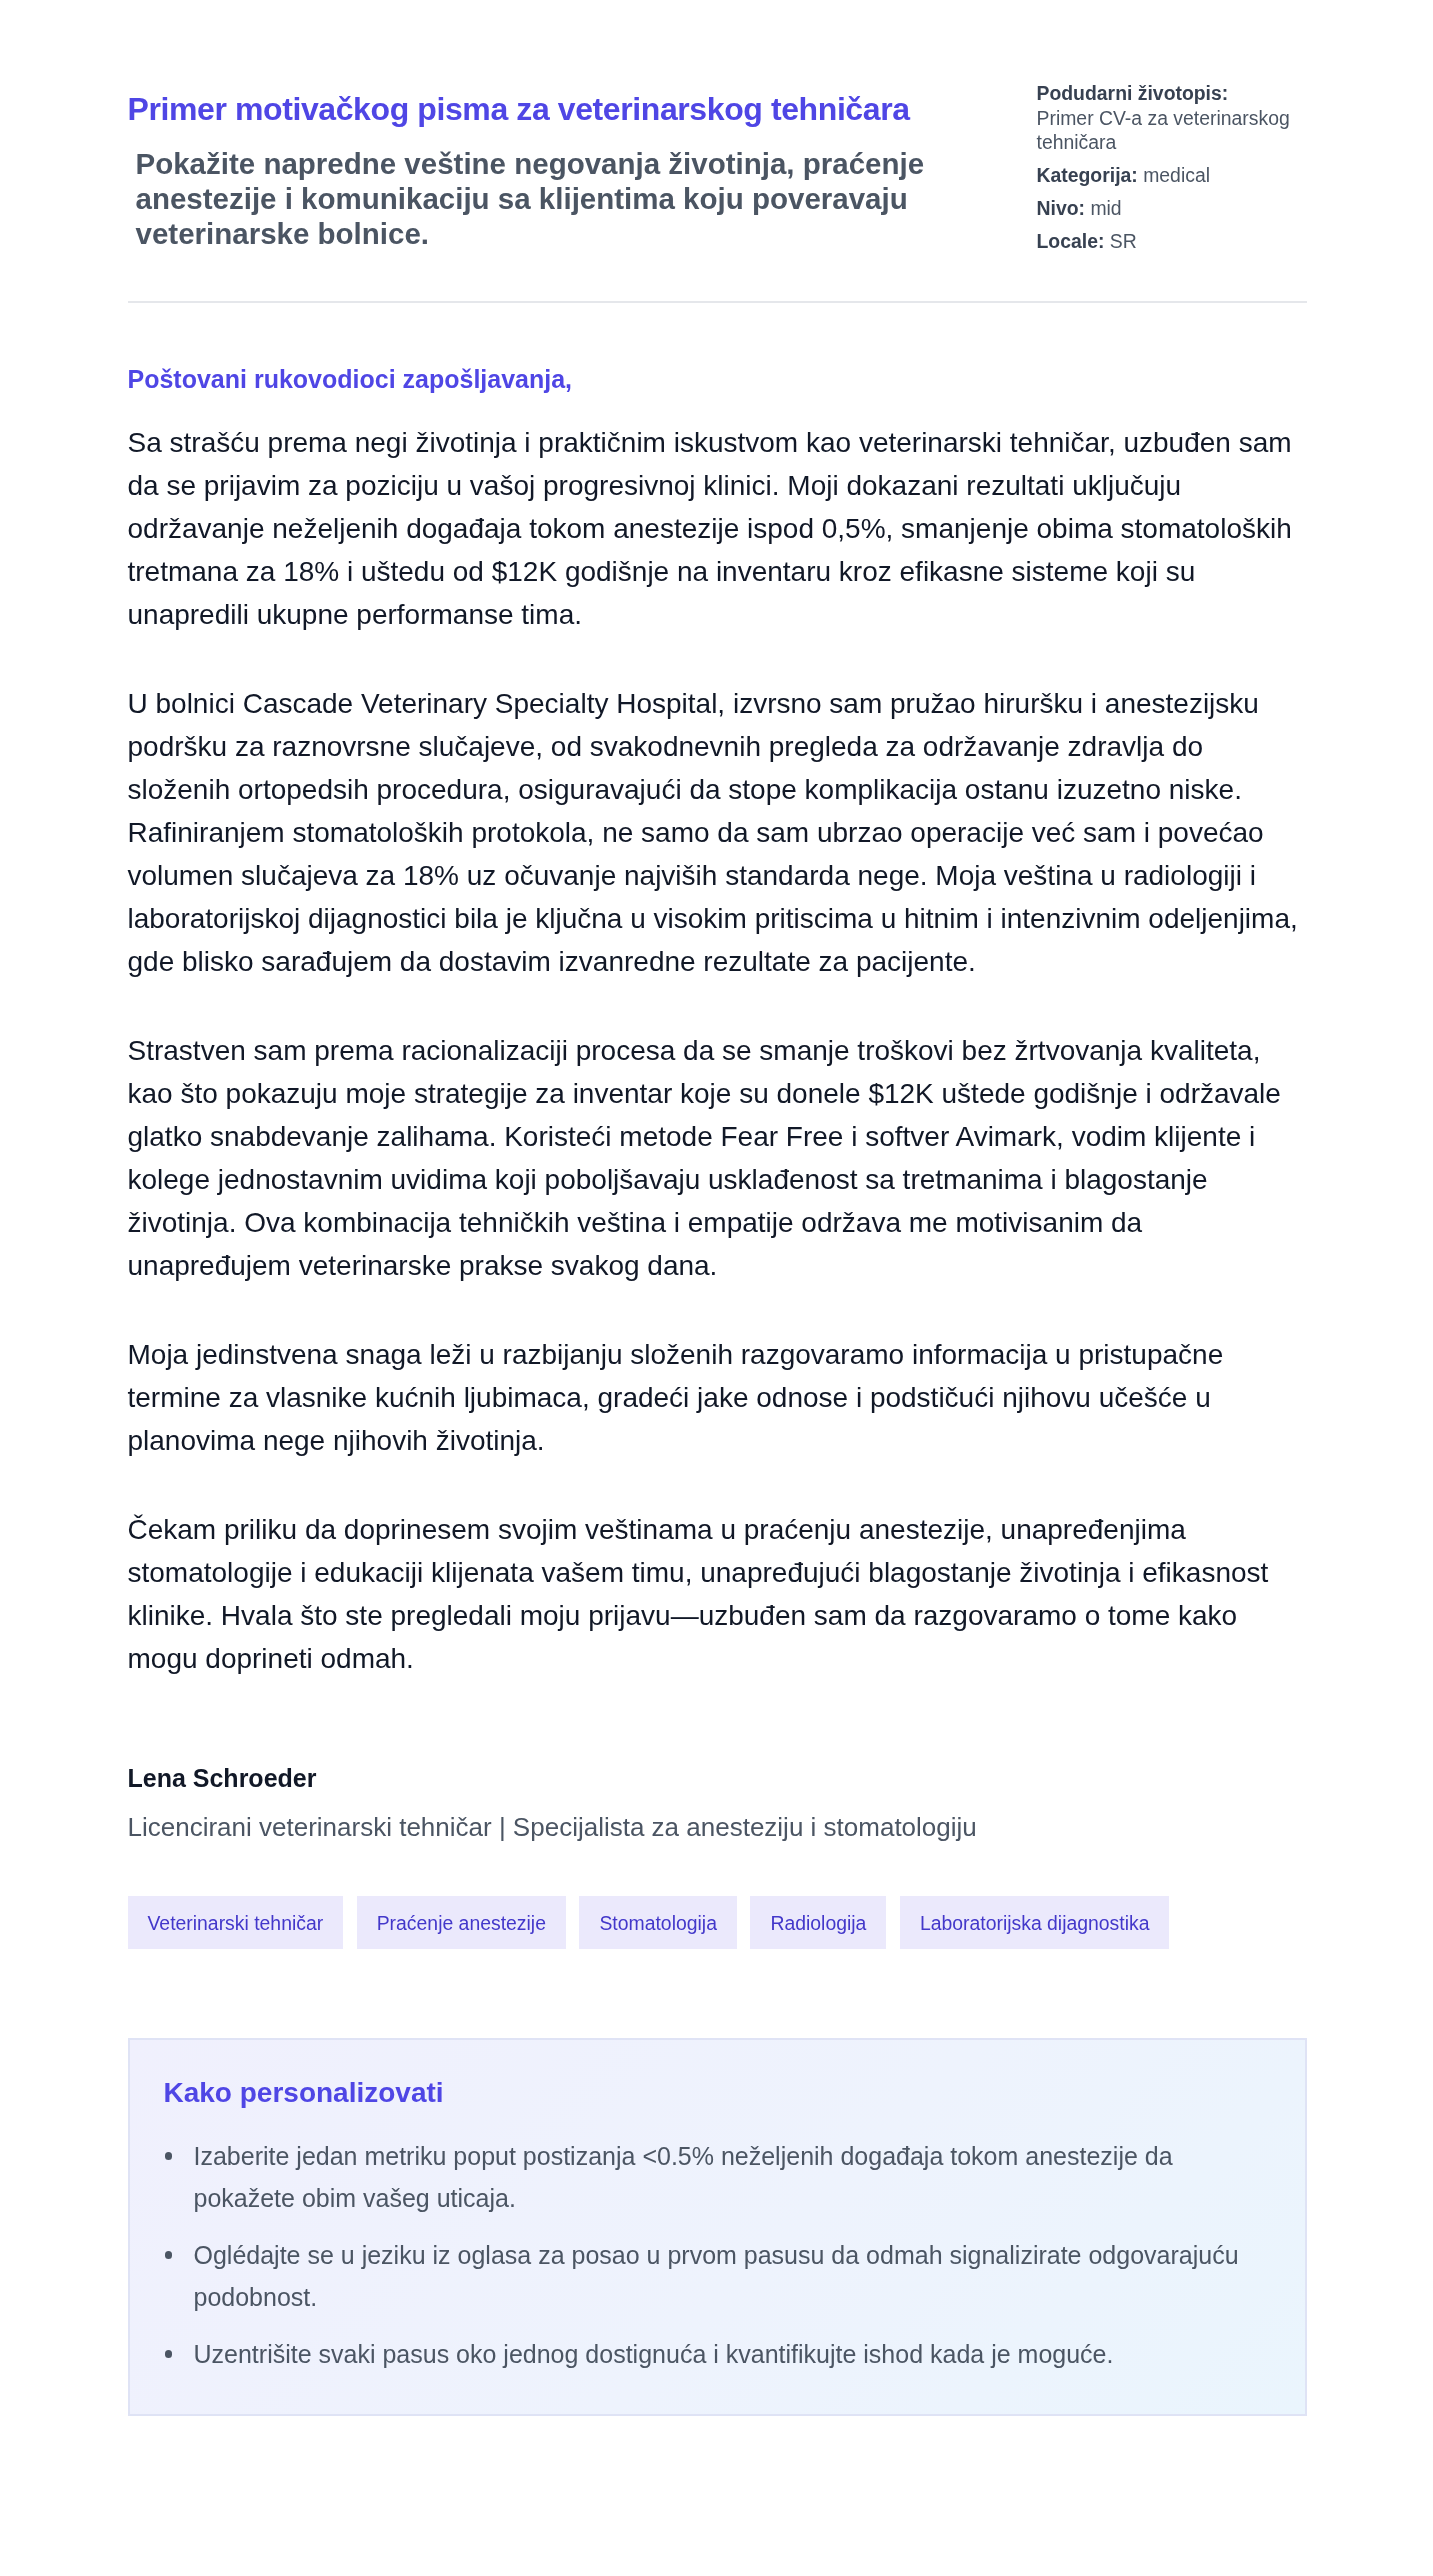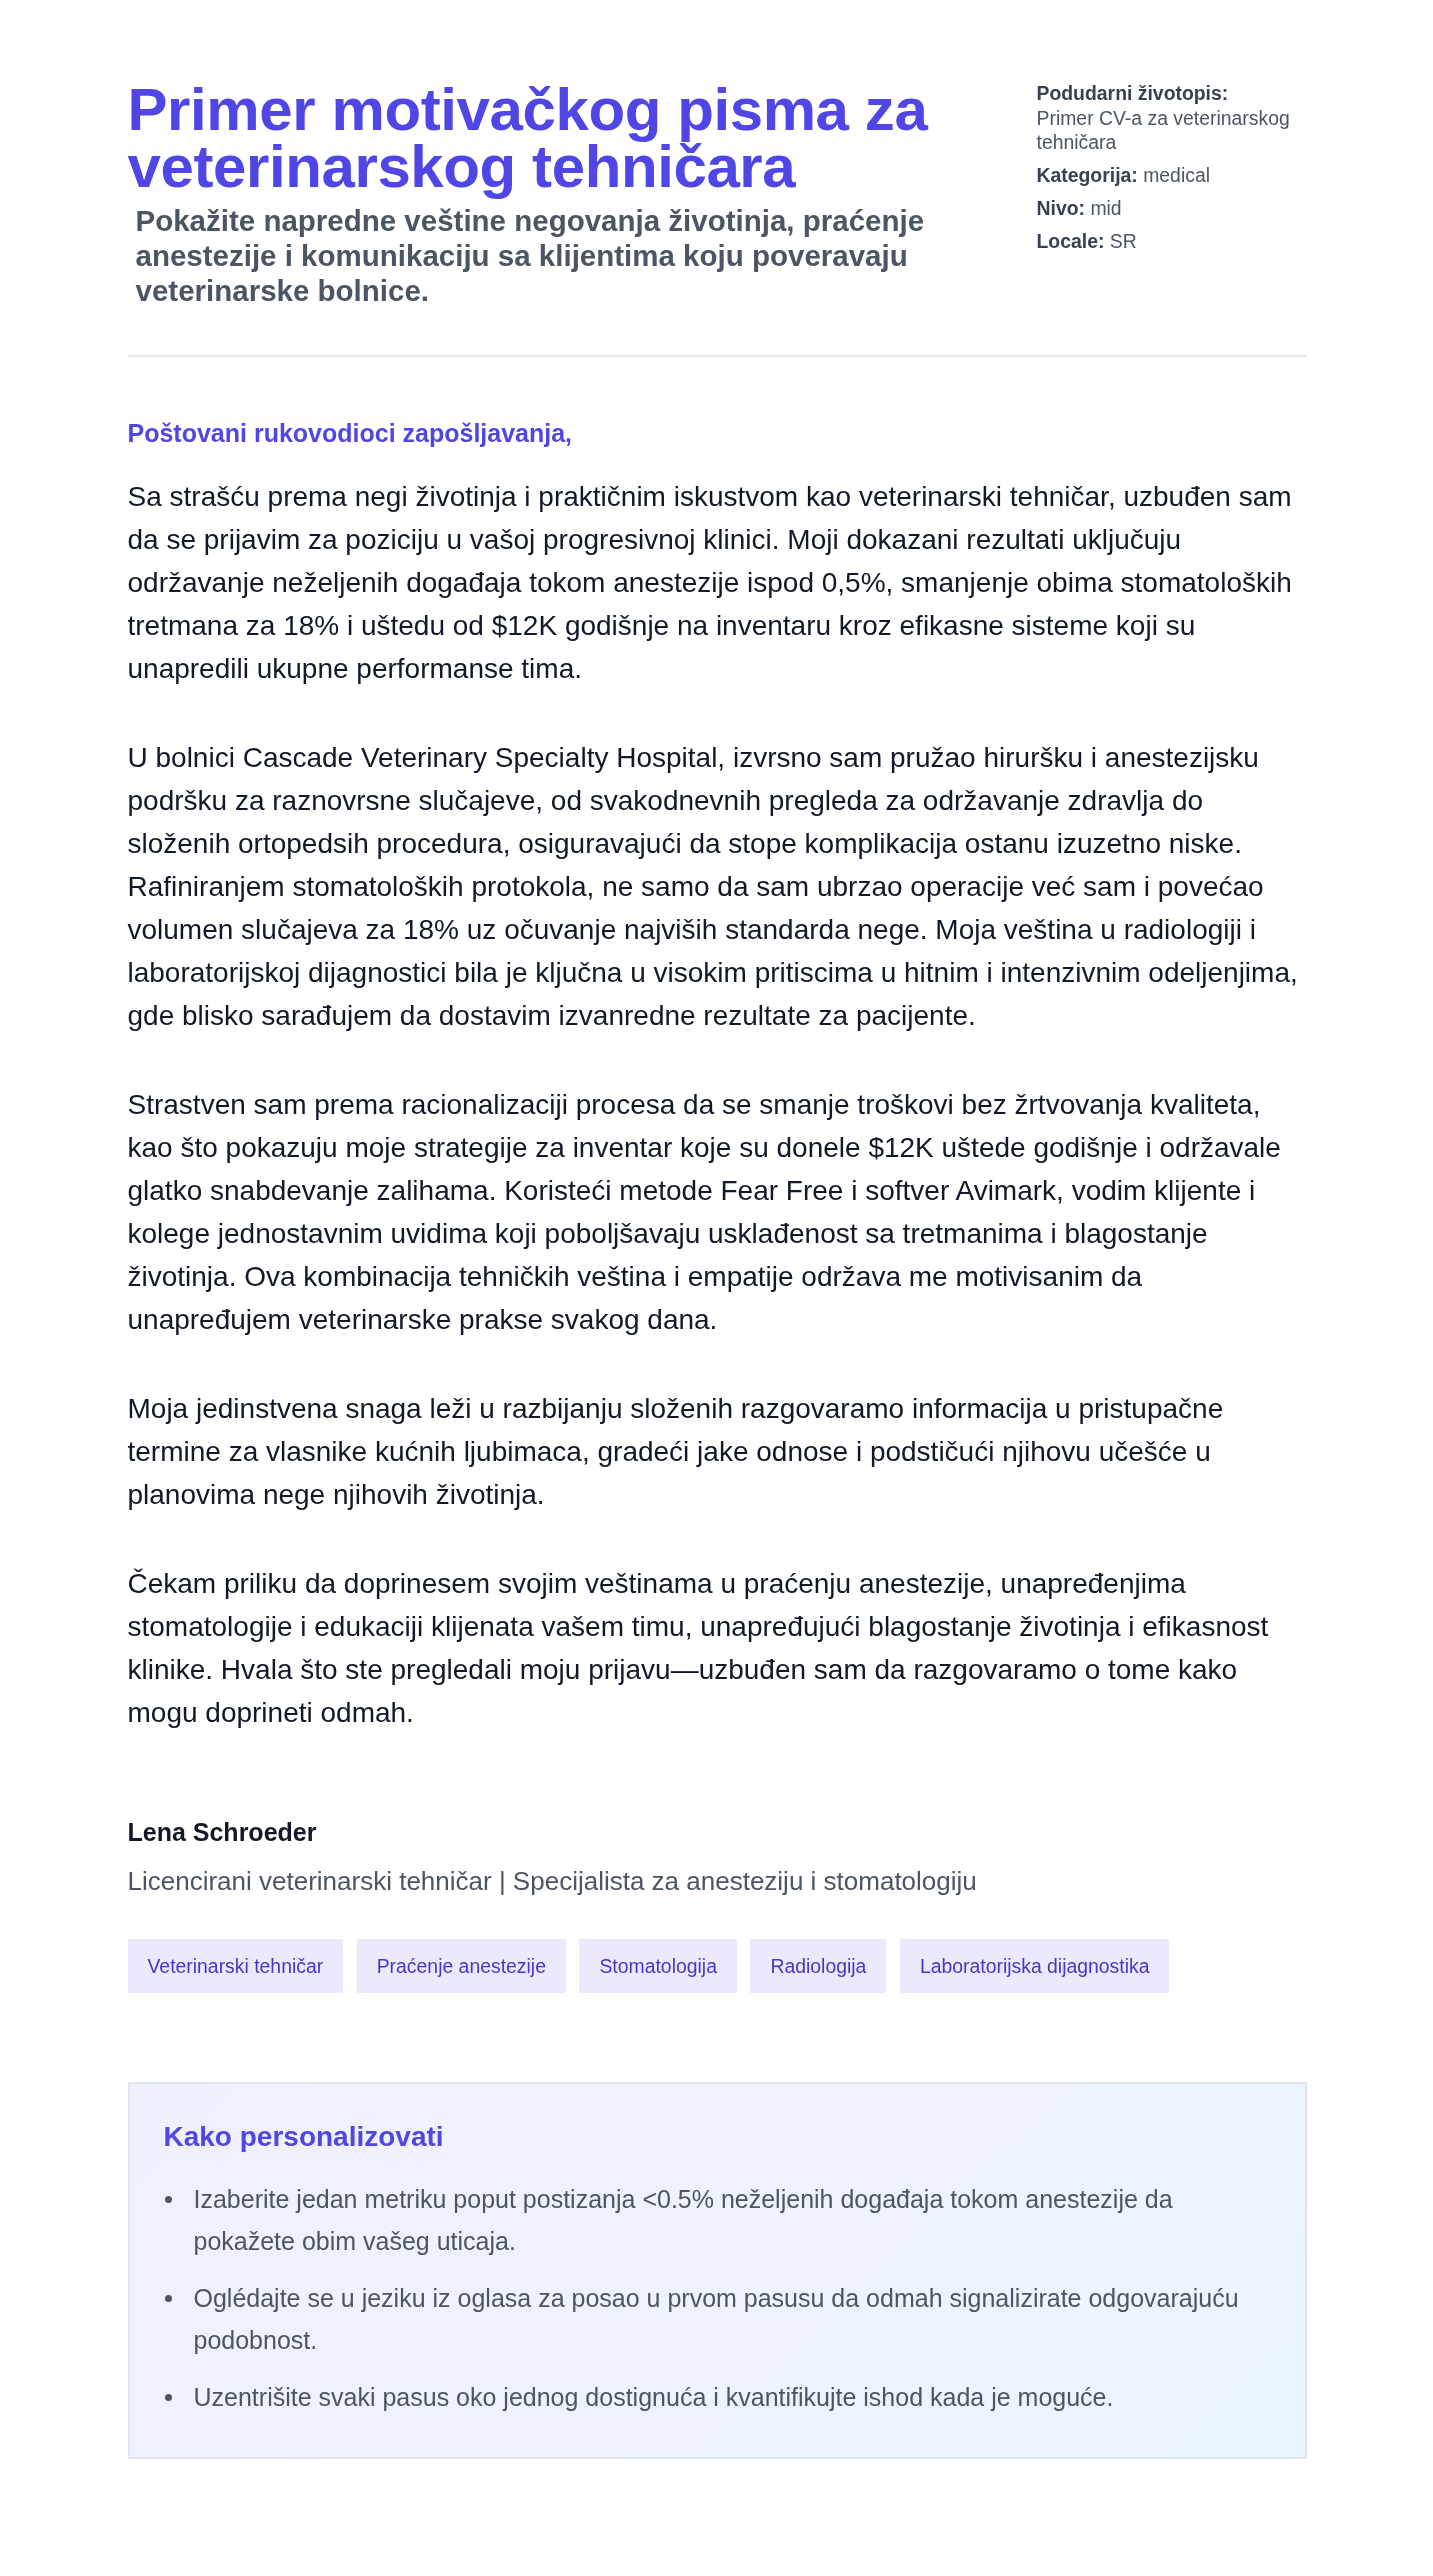--- a/index.html
+++ b/index.html
@@ -25,21 +25,21 @@
       justify-content: space-between;
       align-items: flex-start;
       padding-bottom: 39px;
       border-bottom: 2.5px solid #e5e7eb;
     }
     .header-left {
       width: 843px;
     }
     .title {
       margin: 0;
-      font-size: 60px;
+      font-size: 32px;
       line-height: 57px;
       font-weight: 700;
       color: #4f46e5;
       letter-spacing: -0.4px;
     }
     .subtitle {
       margin: 8px;
       font-size: 29.5px;
       line-height: 35px;
       font-weight: 700;
@@ -86,21 +86,21 @@
     .sig-title {
       margin: 15px 0 0 0;
       font-size: 26px;
       line-height: 34px;
       color: #4b5563;
     }
     .tags {
       display: flex;
       flex-wrap: wrap;
       gap: 13.5px;
-      margin-top: 41px;
+      margin-top: 52px;
     }
     .tag {
       background: #ebe9fc;
       color: #4338ca;
       font-size: 19.4px;
       line-height: 25px;
       padding: 15px 20px 13.5px 20px;
       font-weight: 500;
     }
     .tips {

